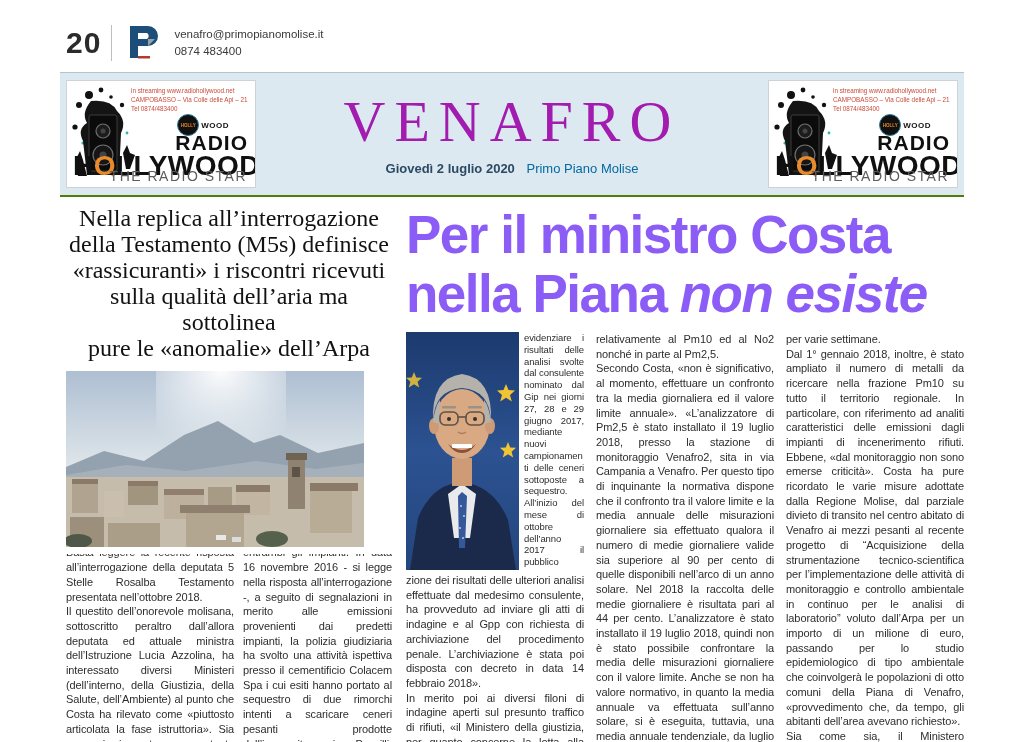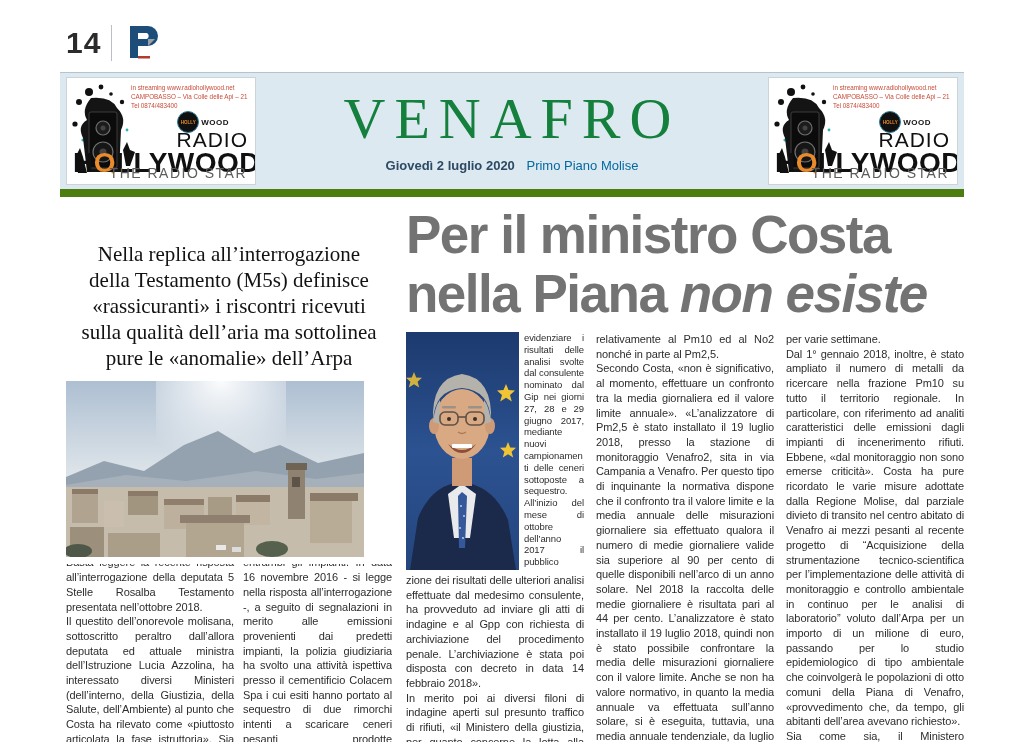--- a/index.html
+++ b/index.html
@@ -10,84 +10,88 @@
   .header{position:absolute;top:18px;left:66px;right:64px;height:50px;display:flex;align-items:center;}
   .page-num{font-size:30px;font-weight:bold;color:#2b2b2b;letter-spacing:1px;}
   .hdr-div{width:1px;height:36px;background:#b9bfc4;margin:0 12px 0 10px;}
   .logo{width:40px;height:40px;margin-right:10px;}
   .contact{font-size:11.5px;color:#3a3a3a;line-height:1.45;}
 
   .rule-top{position:absolute;top:72px;left:60px;right:60px;height:1px;background:#b6c3cd;}
 
   
   .masthead{position:absolute;top:73px;left:60px;right:60px;height:124px;background:#dde9f1;
-            border-bottom:8px solid #4d7c0f;display:flex;align-items:center;justify-content:space-between;
+            border-bottom:2px solid #4d7c0f;display:flex;align-items:center;justify-content:space-between;
             padding:0 6px;box-sizing:border-box;}
   .mast-center{flex:1;text-align:center;}
-  .section-title{font-family:"Liberation Serif",serif;font-size:58px;color:#15803d;letter-spacing:9px;
+  .section-title{font-family:"Liberation Serif",serif;font-size:58px;color:#a21caf;letter-spacing:9px;
                  line-height:1;font-weight:400;}
   .dateline{margin-top:10px;font-size:13px;}
   .date-bold{font-weight:bold;color:#2c4a63;}
   .pub-name{color:#0369a1;margin-left:8px;}
 
   
   .ad{position:relative;width:188px;height:106px;background:#fff;border:1px solid #cdd4d8;flex:none;overflow:hidden;}
   .ad-art{position:absolute;left:0;top:2px;width:82px;height:102px;}
   .ad-red{position:absolute;left:64px;top:6px;right:4px;font-size:6.3px;color:#c94a38;line-height:1.4;}
   .ad-badge-row{position:absolute;right:26px;top:33px;display:flex;align-items:center;}
   .badge-circle{width:20px;height:20px;border-radius:50%;background:#101010;border:1.5px solid #2c7f9e;
                 display:flex;align-items:center;justify-content:center;font-size:4.5px;color:#e98a2b;font-weight:bold;}
   .badge-wood{font-size:8px;font-weight:bold;color:#111;margin-left:2px;letter-spacing:.5px;}
-  .ad-radio{position:absolute;right:7px;top:50px;font-size:21px;font-weight:400;color:#101010;letter-spacing:1px;text-align:center;}
+  .ad-radio{position:absolute;right:7px;top:50px;font-size:21px;font-weight:700;color:#101010;letter-spacing:1px;text-align:center;}
   .ad-holly{position:absolute;left:6px;right:7px;top:71px;font-size:28px;font-weight:700;color:#101010;
             text-align:right;letter-spacing:.5px;line-height:1;}
   .ad-holly .o{color:#e98a2b;}
   .ad-tag{position:absolute;right:8px;bottom:3px;font-size:14px;color:#5d5d5d;letter-spacing:1.5px;}
 
   
   .content{position:absolute;top:205px;left:66px;right:60px;bottom:0;display:flex;gap:14px;overflow:hidden;}
 
   .left-block{width:326px;flex:none;}
-  .kicker{font-family:"Liberation Serif",serif;font-size:21px;line-height:26px;color:#121212;
-          text-align:center;white-space:pre-line;margin-top:36px;}
+  .kicker{font-family:"Liberation Serif",serif;font-size:24px;line-height:26px;color:#121212;
+          text-align:center;white-space:pre-line;}
   .panorama{margin-top:10px;width:298px;height:176px;display:block;}
   .left-cols{margin-top:7px;display:flex;gap:9px;height:212px;overflow:hidden;align-items:flex-end;}
   .colA{width:168px;flex:none;}
   .colB{flex:1;}
 
   .right-block{flex:1;display:flex;flex-direction:column;min-width:0;}
-  .headline{font-size:53px;font-weight:bold;line-height:59px;letter-spacing:-1.5px;color:#737373;}
+  .headline{font-size:53px;font-weight:bold;line-height:59px;letter-spacing:-1.5px;color:#8b5cf6;}
   .headline .it{font-style:italic;}
   .cols-row{margin-top:9px;display:flex;gap:12px;flex:1;overflow:hidden;}
   .ncol{flex:1;min-width:0;}
 
   .body-text{font-size:11px;line-height:14.7px;letter-spacing:-0.1px;text-align:justify;
              color:#2d2d2d;white-space:pre-line;}
   .lead{font-weight:bold;}
 
   .portrait-row{display:flex;gap:5px;margin-bottom:3px;}
   .portrait{width:113px;height:238px;flex:none;display:block;}
   .beside{flex:1;height:238px;overflow:hidden;font-size:9.5px;line-height:11.8px;letter-spacing:-0.1px;
           text-align:justify;color:#2d2d2d;overflow-wrap:anywhere;}
 </style>
 </head>
 <body>
 
 <div class="page">
 
   <div class="header">
-    <span class="page-num">14</span>
+    <span class="page-num">20</span>
     <span class="hdr-div"></span>
     <span class="logo">
       <svg viewBox="0 0 40 40" width="40" height="40">
         <rect x="6" y="3" width="8" height="32" fill="#1d4e79"></rect>
         <path d="M14,3 h10 a10,10 0 0 1 0,20 h-10 v-7 h9 a3.5,3.5 0 0 0 0-6 h-9 z" fill="#1d4e79"></path>
         <polygon points="24,16 31,16 24,23" fill="#9aa2a8"></polygon>
         <rect x="14" y="33" width="12" height="2.5" fill="#b23b2e"></rect>
       </svg>
+    </span>
+    <span class="contact">
+      <div>venafro@primopianomolise.it</div>
+      <div>0874 483400</div>
     </span>
   </div>
   <div class="rule-top"></div>
 
   <div class="masthead">
 
     <div class="ad">
       <svg class="ad-art" viewBox="0 0 82 102">
         <circle cx="22" cy="12" r="4" fill="#111"></circle>
           <circle cx="34" cy="7" r="2.4" fill="#111"></circle>

